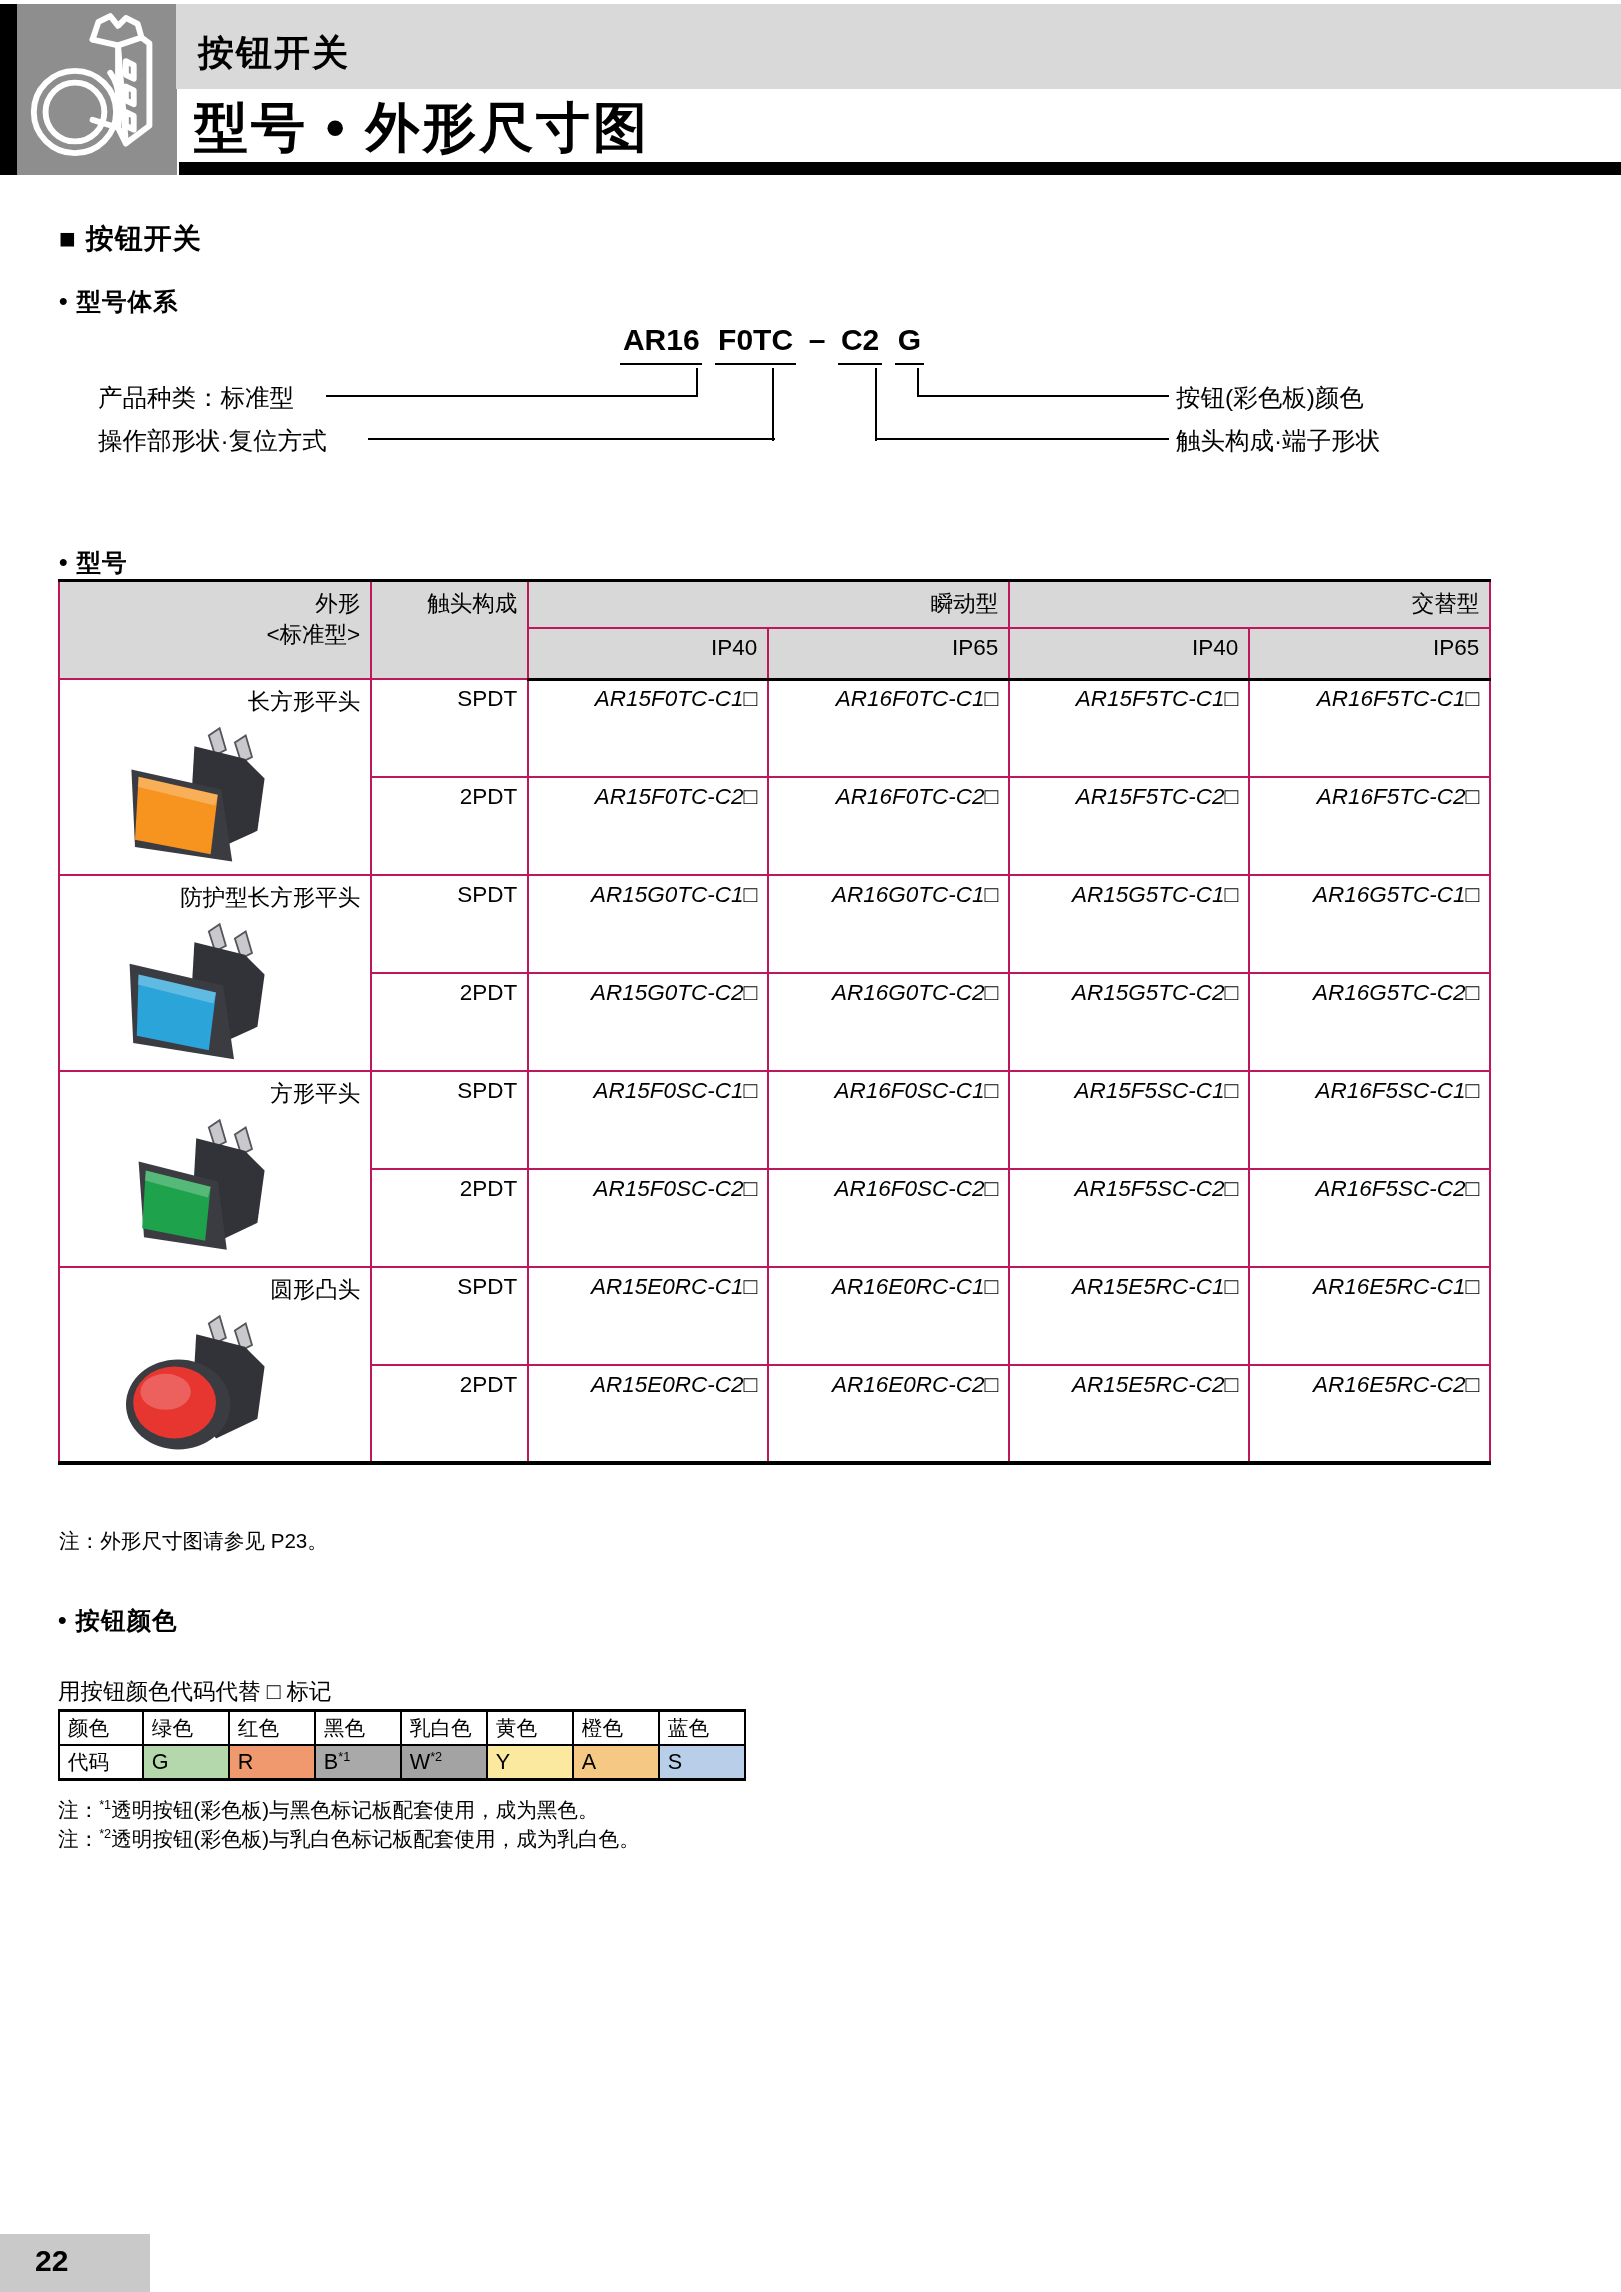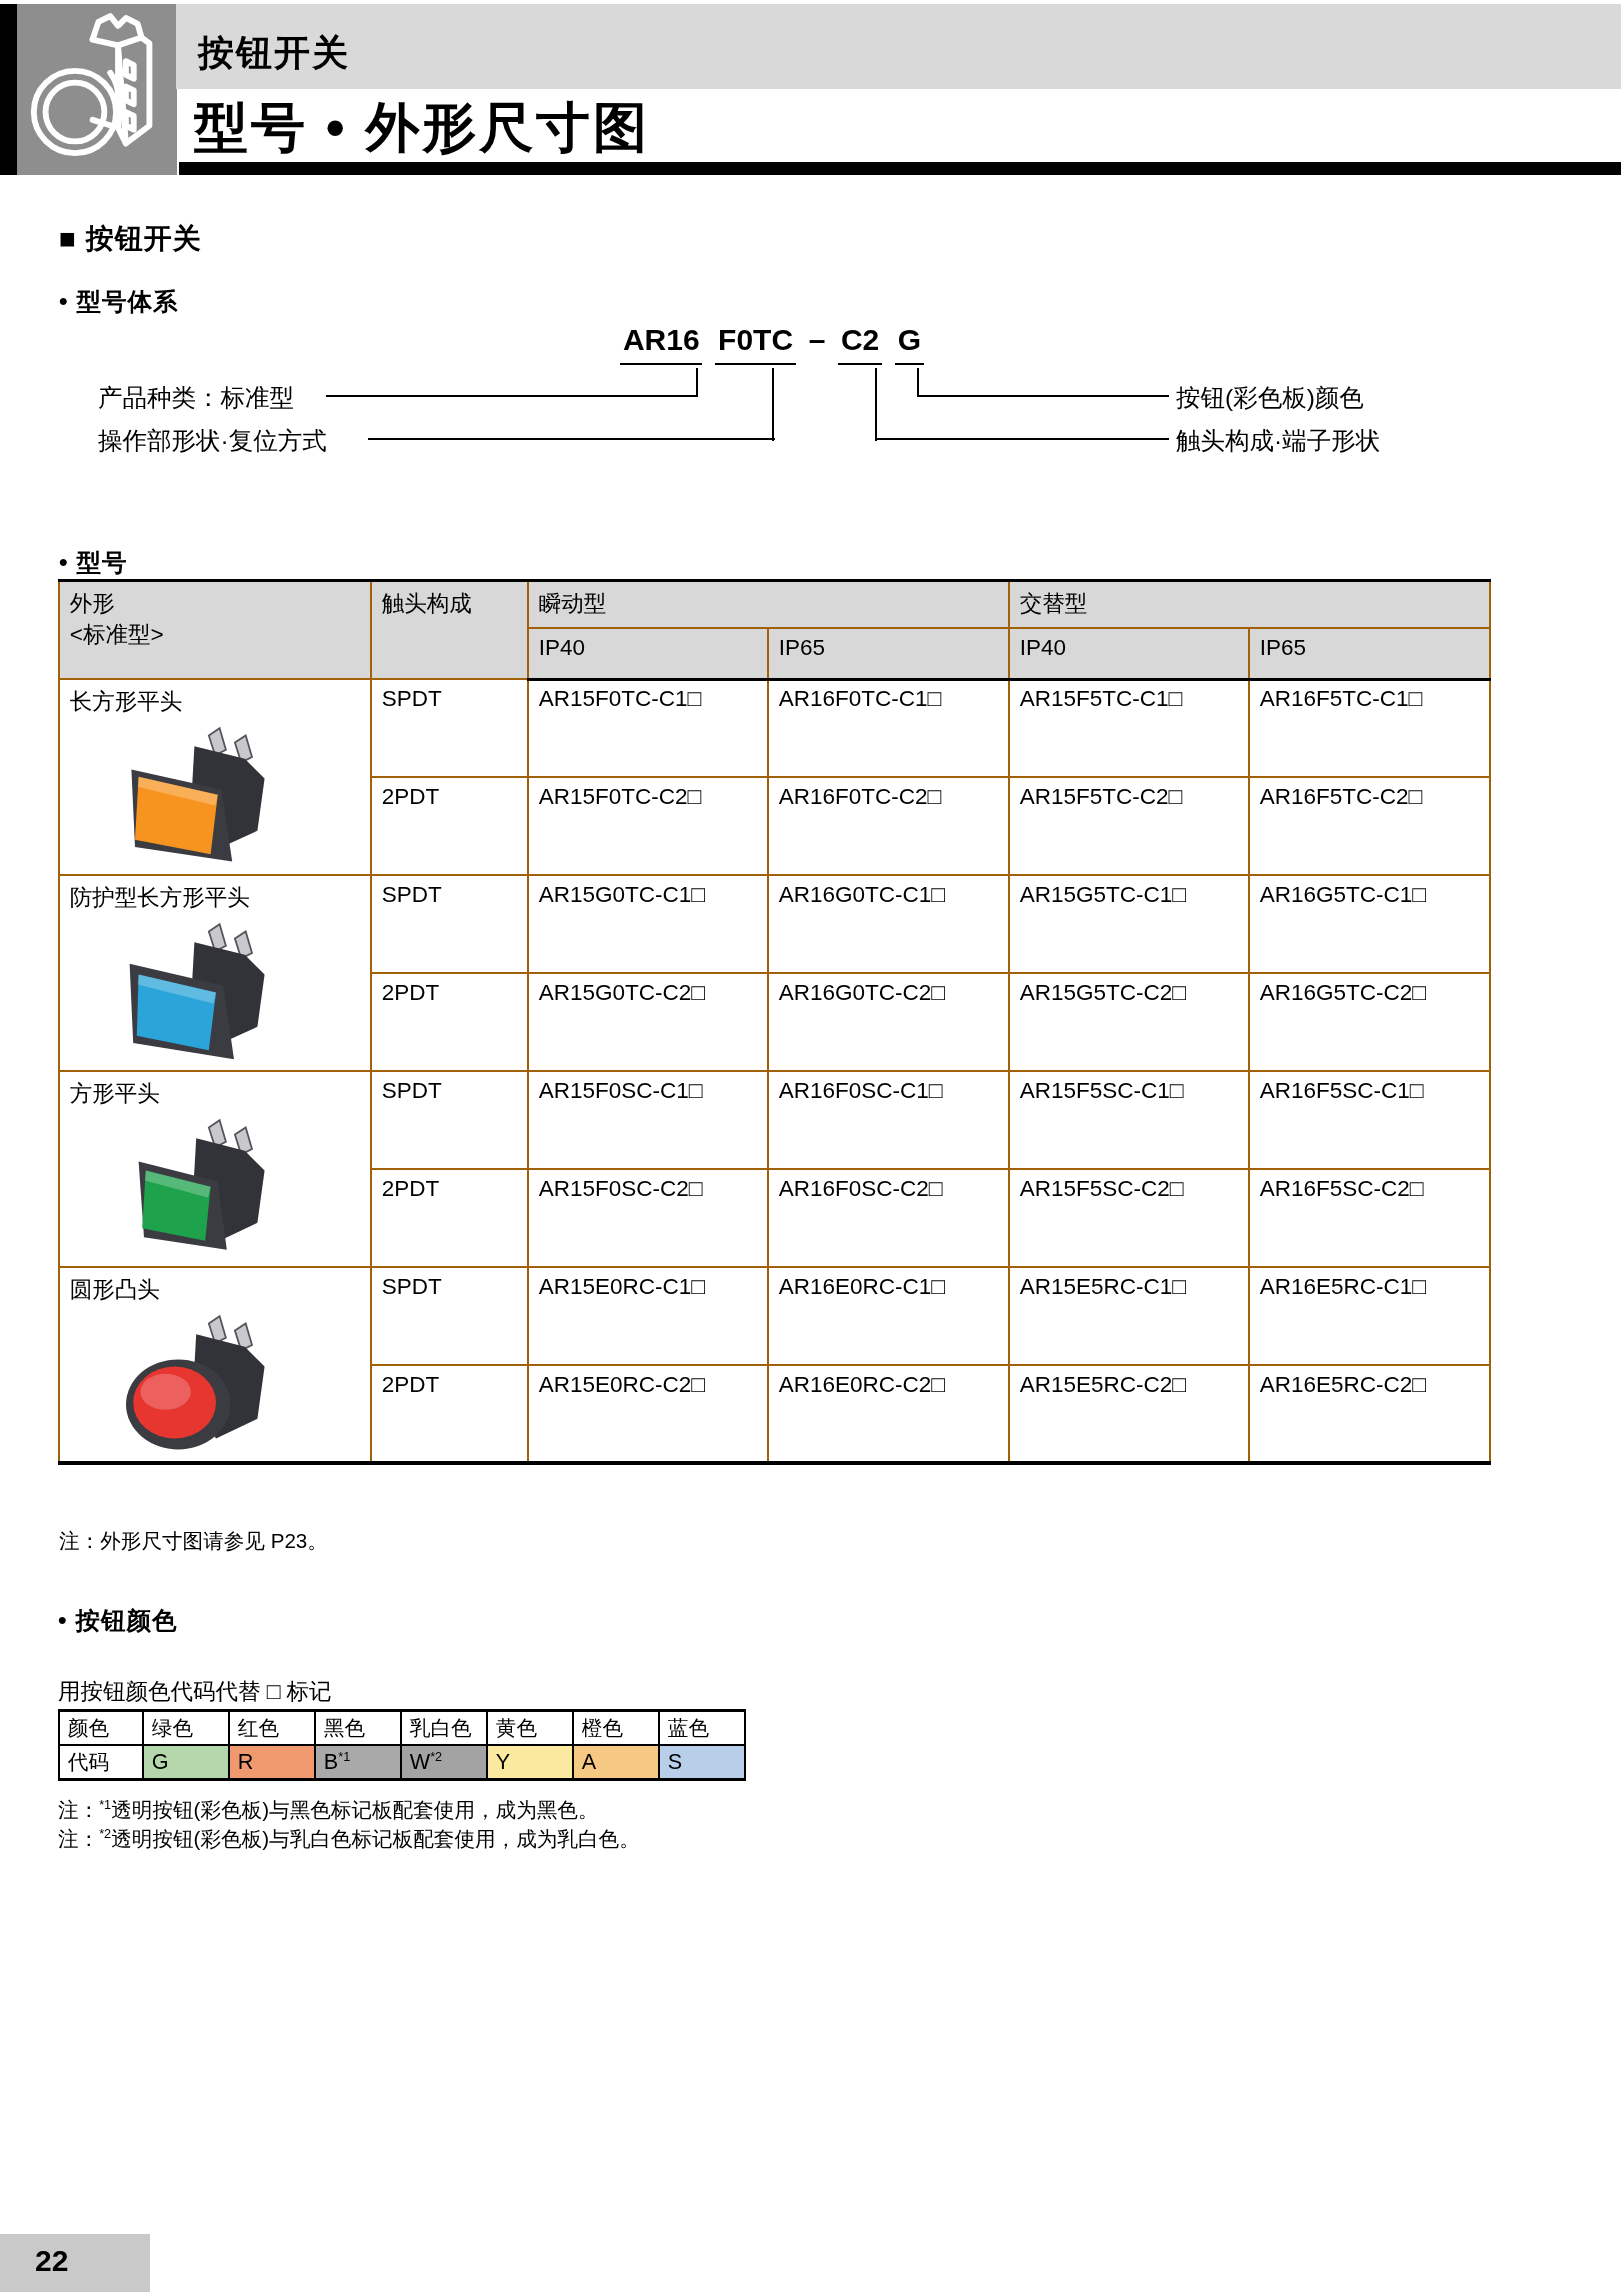--- a/index.html
+++ b/index.html
@@ -29,35 +29,35 @@
   .code-line{position:absolute;left:620px;top:323px;white-space:nowrap;}
   .seg{display:inline-block;font-size:30px;font-weight:bold;border-bottom:2.9px solid #000;padding:0 2.9px 5.9px 2.9px;margin-right:12.7px;}
   .seg.nou{border-bottom:none;margin-right:12.7px;padding-left:0;padding-right:0;}
   .seg:last-child{margin-right:0;}
   .dline{position:absolute;background:#000;}
   .callout{position:absolute;font-size:24.5px;white-space:nowrap;}
   
   .model-table-wrap{position:absolute;left:58px;top:579px;}
   table.model{border-collapse:collapse;table-layout:fixed;width:1431px;}
   table.model th, table.model td{
-    border:2px solid #a16207;
+    border:2px solid #be185d;
     font-size:22.5px;font-weight:normal;
-    text-align:left;vertical-align:top;
+    text-align:right;vertical-align:top;
     padding:5.9px 9.8px;
     margin-left:32px;
   }
   table.model th{background:#d8d8d8;}
   table.model{border-top:3.9px solid #000;border-bottom:4.9px solid #000;}
   tr.hr1 th{height:33px;}
   tr.hr2 th{height:37px;border-bottom:3.9px solid #000;}
   th.sep3{border-bottom:2.9px solid #000;}
   td.bb3{border-bottom:2.9px solid #000;}
   td.bb4{border-bottom:3.9px solid #000;}
   tr.sub{height:98px;}
-  td.model-no{font-weight:bold;}
+  td.model-no{font-weight:bold;font-style:italic;}
   td.shape-cell{position:relative;}
   .shape-name{font-size:22.5px;}
   .btn-img{position:absolute;left:47px;top:41px;width:182px;height:153px;}
   
   .tbl-note{position:absolute;left:59px;top:1527px;font-size:20.6px;}
   
   .color-subtitle{position:absolute;left:58px;top:1676px;font-size:22.5px;}
   .color-table-wrap{position:absolute;left:58px;top:1709px;}
   table.ctable{border-collapse:collapse;table-layout:fixed;width:688px;border-top:3.9px solid #000;border-bottom:3.9px solid #000;}
   table.ctable th, table.ctable td{

